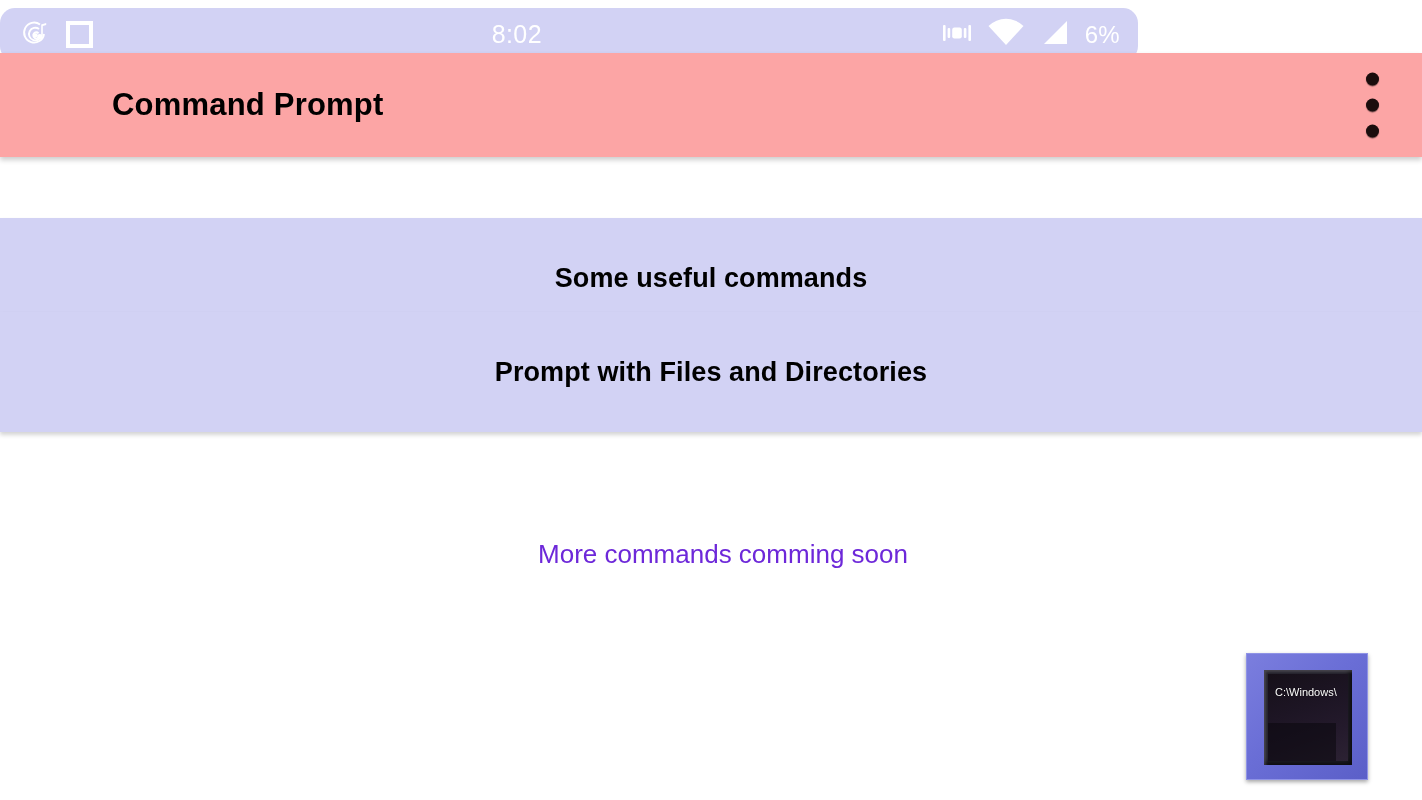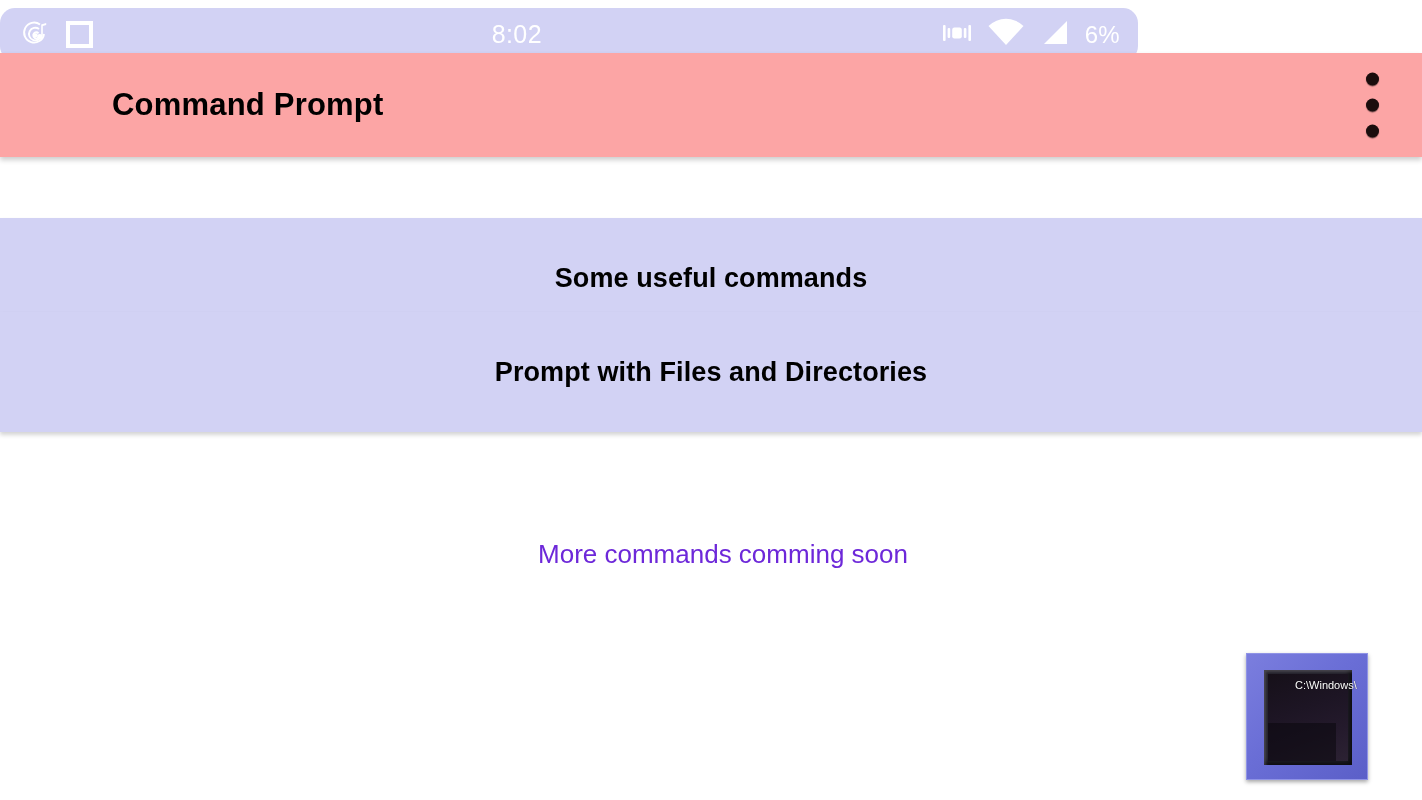--- a/index.html
+++ b/index.html
@@ -95,26 +95,25 @@
     box-shadow:
       inset 2px 2px 3px rgba(255,255,255,.18),
       inset -3px -3px 5px rgba(0,0,0,.65);
   }
   .console-screen{
     position:absolute; left:4px; top:4px;
     width:80px; height:87px;
     background:linear-gradient(160deg,#161019 0%, #1d1524 40%, #241a2c 70%, #2c2233 100%);
   }
   .console-text{
-    position:absolute; left:7px; top:5px;
+    position:absolute; left:7px; top:12px;
     color:#ffffff; font-size:11px;
     font-family:"Liberation Sans", sans-serif;
     white-space:nowrap;
     text-shadow:0 0 1px rgba(0,0,0,.9);
-    margin-left:20px;
   }
   .console-lower{
     position:absolute; left:0; bottom:0;
     width:68px; height:38px;
     background:rgba(10,8,12,.55);
   }
 </style>
 </head>
 <body>
 

